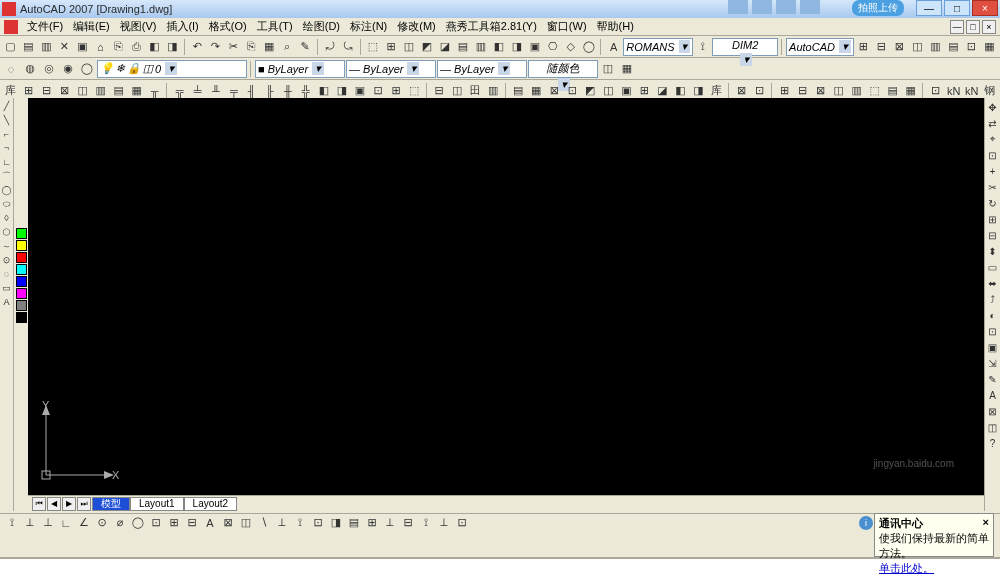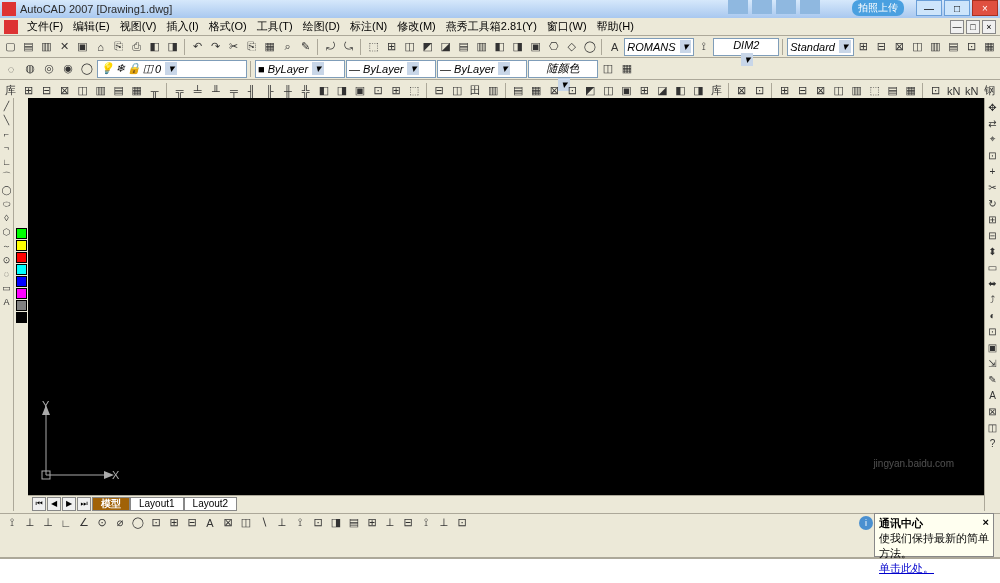--- a/index.html
+++ b/index.html
@@ -29,21 +29,21 @@
 .leftcol .tbtn { width:12px; height:12px; font-size:9px; }
 .palettes { width:14px; background:#ece9d8; display:flex; flex-direction:column; align-items:center; padding-top:130px; gap:1px; }
 .palettes .sw { width:11px; height:11px; border:1px solid #000; }
 .canvaswrap { flex:1; display:flex; flex-direction:column; }
 .canvas { flex:1; background:#000; position:relative; }
 .ucs { position:absolute; left:10px; bottom:10px; color:#888; font-size:11px; pointer-events:none; }
 .ucs svg { overflow:visible; }
 .tabbar { height:16px; background:#ece9d8; display:flex; align-items:center; border-top:1px solid #aca899; padding-left:4px; }
 .tabbar .nav { width:14px; height:14px; border:1px solid #888; background:#f0f0f0; text-align:center; font-size:8px; line-height:12px; cursor:pointer; margin-right:1px; }
 .tabbar .tab { padding:0 8px; height:14px; border:1px solid #888; background:#fff; font-size:10px; line-height:12px; cursor:pointer; }
-.tabbar .tab.active { background:#a16207; color:#fff;font-weight:bold; }
+.tabbar .tab.active { background:#1d4ed8; color:#fff; }
 .rightcol { width:16px; background:#ece9d8; border-left:1px solid #aca899; display:flex; flex-direction:column; gap:2px; padding-top:2px; align-items:center; }
 .rightcol .tbtn { width:14px; height:14px; font-size:10px; }
 .dimbar { position:absolute; left:0; right:0; bottom:52px; height:18px; background:#ece9d8; border-top:1px solid #aca899; display:flex; align-items:center; padding:0 4px; gap:2px; }
 .dimbar .tbtn { width:16px; height:16px; }
 .commcenter { position:absolute; right:6px; bottom:26px; width:120px; height:44px; background:#fffff0; border:1px solid #888; padding:2px 4px; font-size:10px; z-index:10; }
 .commcenter .cctitle { font-weight:bold; display:flex; justify-content:space-between; }
 .commcenter .cclink { color:#00c; text-decoration:underline; cursor:pointer; }
 .commcenter .ccico { position:absolute; left:-16px; top:2px; width:14px; height:14px; background:#4a90d0; border-radius:50%; color:#fff; text-align:center; line-height:14px; font-size:9px; }
 .cmdarea { position:absolute; left:0; right:0; bottom:0; height:26px; background:#fff; border-top:2px solid #aca899; }
 .cmdarea input { width:100%; height:100%; border:none; outline:none; padding:0 4px; font-size:11px; }
@@ -122,21 +122,21 @@
       <span>ROMANS</span>
       <span class="arrow">▾</span>
     </span>
     <span class="tbtn">⟟</span>
     <span class="tcombo" style="width: 70px; flex-direction: column;">
       <span>DIM2</span>
       <span class="arrow">▾</span>
     </span>
     <span class="tsep"></span>
     <span class="tcombo" style="width: 70px;">
-      <span>Standard</span>
+      <span>AutoCAD</span>
       <span class="arrow">▾</span>
     </span>
     <span class="tbtn">⊞</span>
     <span class="tbtn">⊟</span>
     <span class="tbtn">⊠</span>
     <span class="tbtn">◫</span>
     <span class="tbtn">▥</span>
     <span class="tbtn">▤</span>
     <span class="tbtn">⊡</span>
     <span class="tbtn">▦</span>

